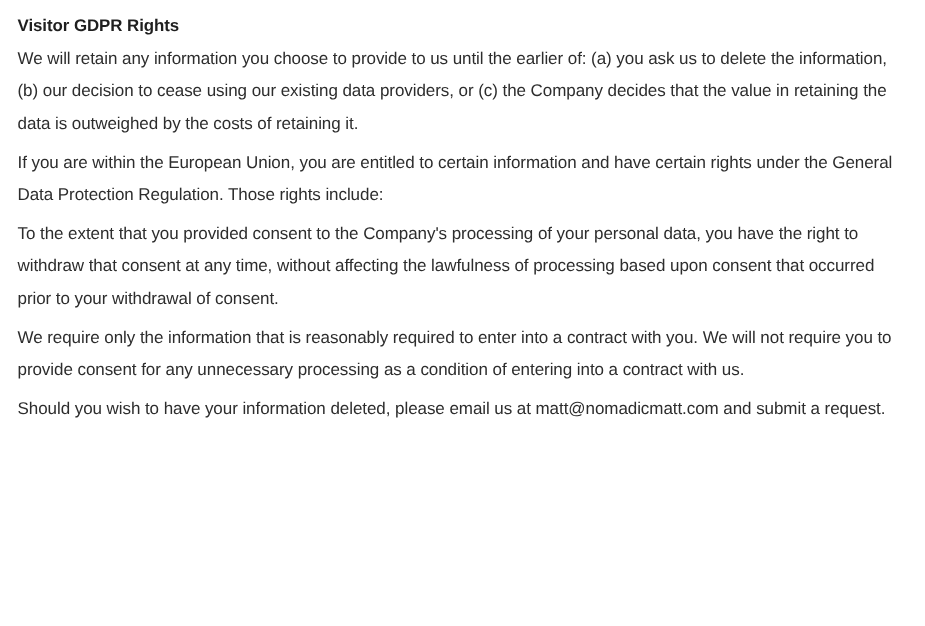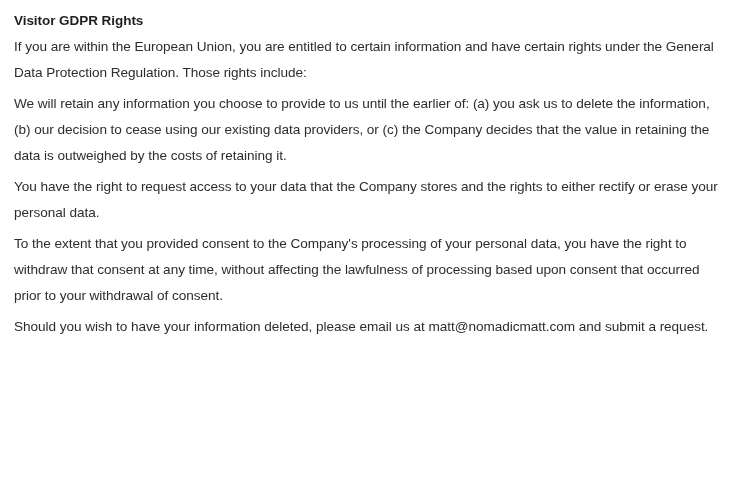--- a/index.html
+++ b/index.html
@@ -47,27 +47,27 @@
     margin-top: 0;
   }
 </style>
 </head>
 <body>
 
 <div class="page">
 
   <h2 class="doc-heading">Visitor GDPR Rights</h2>
 
+  <p class="para">We will retain any information you choose to provide to us until the earlier of: (a) you ask us to delete the information, (b) our decision to cease using our existing data providers, or (c) the Company decides that the value in retaining the data is outweighed by the costs of retaining it.</p>
+
   <p class="para para-tight">If you are within the European Union, you are entitled to certain information and have certain rights under the General Data Protection Regulation. Those rights include:</p>
 
-  <p class="para">We will retain any information you choose to provide to us until the earlier of: (a) you ask us to delete the information, (b) our decision to cease using our existing data providers, or (c) the Company decides that the value in retaining the data is outweighed by the costs of retaining it.</p>
-
-  <p class="para">You have the right to request access to your data that the Company stores and the rights to either rectify or erase your personal data.</p>
 
 
 
   <p class="para">To the extent that you provided consent to the Company's processing of your personal data, you have the right to withdraw that consent at any time, without affecting the lawfulness of processing based upon consent that occurred prior to your withdrawal of consent.</p>
 
 
+  <p class="para">We require only the information that is reasonably required to enter into a contract with you. We will not require you to provide consent for any unnecessary processing as a condition of entering into a contract with us.</p>
 
   <p class="para">Should you wish to have your information deleted, please email us at matt@nomadicmatt.com and submit a request.</p>
 
 </div>
 
 </body></html>

